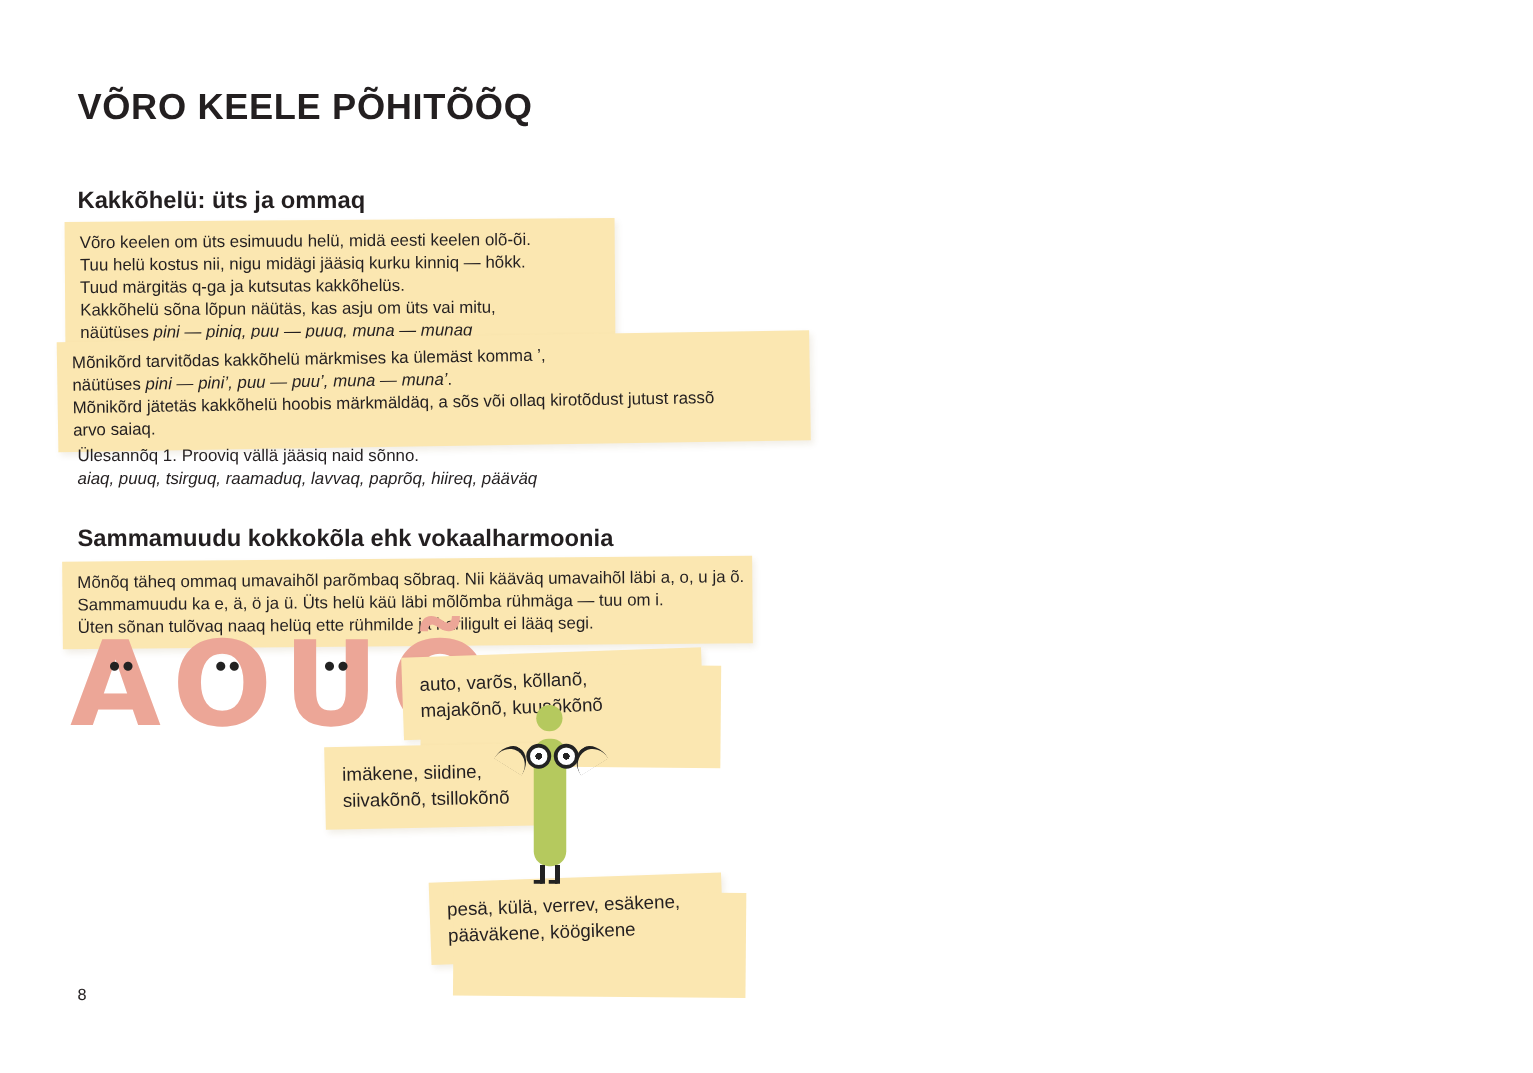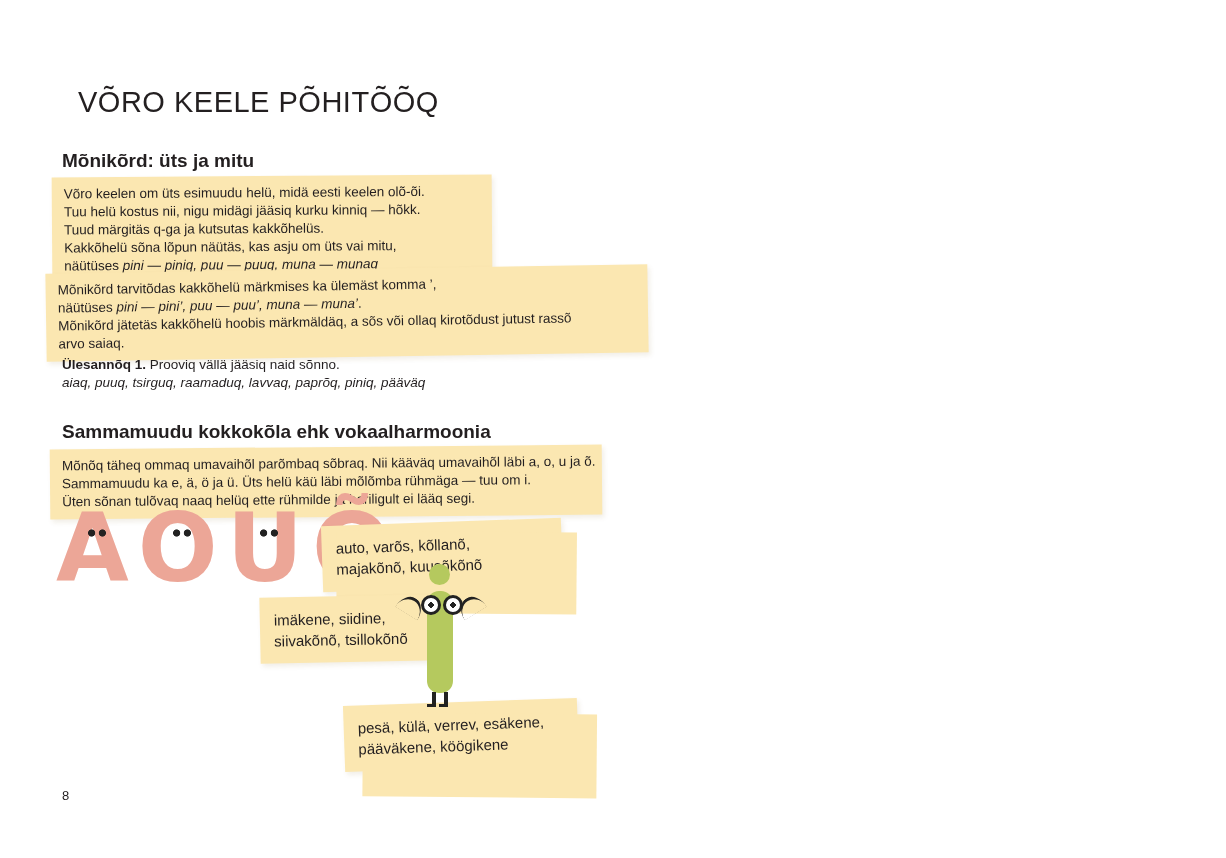--- a/index.html
+++ b/index.html
@@ -1,25 +1,25 @@
 <!DOCTYPE html>
 <html><head>
 <meta charset="utf-8">
 <style>
   html,body{margin:0;padding:0;background:#ffffff;}
   body{width:1226px;height:858px;position:relative;overflow:hidden;
        font-family:"Liberation Sans",sans-serif;color:#231f20;}
   .spread{position:absolute;inset:0;}
   .page{position:absolute;top:0;bottom:0;}
-  .h1{position:absolute;margin:16px;font-size:29px;font-weight:normal;letter-spacing:0.5px;white-space:nowrap;}
+  .h1{position:absolute;margin:0;font-size:29px;font-weight:bold;letter-spacing:0.5px;white-space:nowrap;}
   .h2{position:absolute;margin:0;font-size:19px;font-weight:bold;white-space:nowrap;}
   .paper{position:absolute;background:#fbe7b1;box-shadow:2px 3px 5px rgba(120,90,20,0.10);}
   .line{font-size:13.5px;line-height:18px;white-space:nowrap;}
   .it{font-style:italic;}
-  .b{font-weight:bold;}
+  .b{font-weight:normal;}
   .ex{position:absolute;}
 
   
   .page-left{left:0;width:660px;}
   .title-pos{left:62px;top:70px;}
   .h2-kakko{left:62px;top:150px;}
   .block1{left:52px;top:176px;width:416px;padding:8px 12px;transform:rotate(-0.4deg);}
   .block2{left:46px;top:269px;width:578px;padding:8px 12px;transform:rotate(-0.9deg);}
   .ex1{left:62px;top:356px;width:480px;}
   .h2-vokaal{left:62px;top:421px;}
@@ -69,42 +69,42 @@
 </style>
 </head>
 <body>
 
 <div class="spread">
 
   <section class="page page-left">
 
     <h1 class="h1 title-pos">VÕRO KEELE PÕHITÕÕQ</h1>
 
-    <h2 class="h2 h2-kakko">Mõnikõrd: üts ja mitu</h2>
+    <h2 class="h2 h2-kakko">Kakkõhelü: üts ja ommaq</h2>
 
     <div class="paper block1">
       <div>
           <div class="line">Võro keelen om üts esimuudu helü, midä eesti keelen olõ-õi.</div>
           <div class="line">Tuu helü kostus nii, nigu midägi jääsiq kurku kinniq — hõkk.</div>
           <div class="line">Tuud märgitäs q-ga ja kutsutas kakkõhelüs.</div>
           <div class="line">Kakkõhelü sõna lõpun näütäs, kas asju om üts vai mitu,</div>
         </div>
       <div class="line"><span>näütüses </span><span class="it">pini — piniq, puu — puuq, muna — munaq</span></div>
     </div>
 
     <div class="paper block2">
       <div class="line">Mõnikõrd tarvitõdas kakkõhelü märkmises ka ülemäst komma ’,</div>
       <div class="line"><span>näütüses </span><span class="it">pini — pini’, puu — puu’, muna — muna’</span><span>.</span></div>
       <div class="line">Mõnikõrd jätetäs kakkõhelü hoobis märkmäldäq, a sõs või ollaq kirotõdust jutust rassõ</div>
       <div class="line">arvo saiaq.</div>
     </div>
 
     <div class="ex ex1">
       <div class="line"><span class="b">Ülesannõq 1.</span><span> Prooviq vällä jääsiq naid sõnno.</span></div>
-      <div class="line it">aiaq, puuq, tsirguq, raamaduq, lavvaq, paprõq, piniq, pääväq</div>
+      <div class="line it">aiaq, puuq, tsirguq, raamaduq, lavvaq, paprõq, hiireq, pääväq</div>
     </div>
 
     <h2 class="h2 h2-vokaal">Sammamuudu kokkokõla ehk vokaalharmoonia</h2>
 
     <div class="paper block3">
       <div>
           <div class="line">Mõnõq täheq ommaq umavaihõl parõmbaq sõbraq. Nii kääväq umavaihõl läbi a, o, u ja õ.</div>
           <div class="line">Sammamuudu ka e, ä, ö ja ü. Üts helü käü läbi mõlõmba rühmäga — tuu om i.</div>
           <div class="line">Üten sõnan tulõvaq naaq helüq ette rühmilde ja hariligult ei lääq segi.</div>
         </div>

